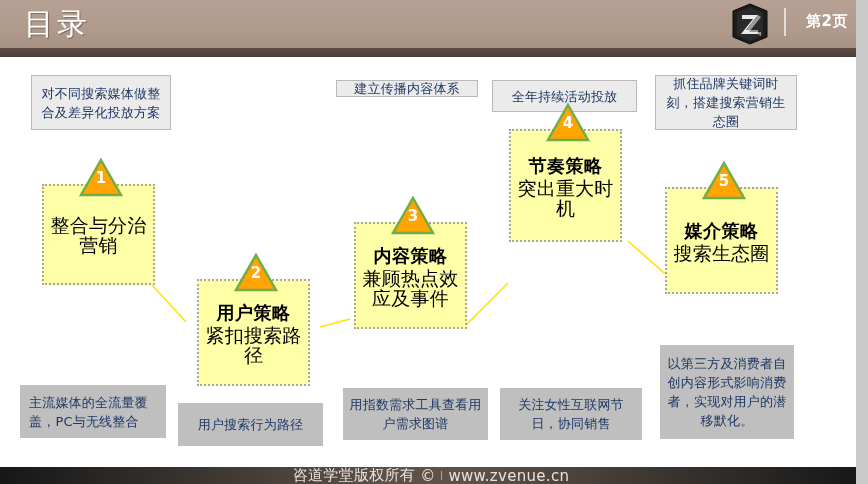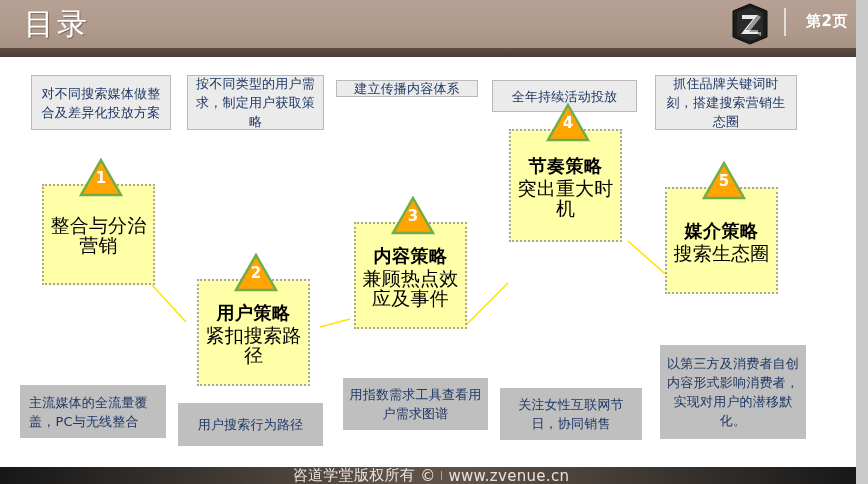--- a/index.html
+++ b/index.html
@@ -215,23 +215,20 @@
       <line x1="152" y1="228" x2="186" y2="265" stroke="#ffe400" stroke-width="1.6"></line>
       <line x1="320" y1="270" x2="350" y2="262" stroke="#ffe400" stroke-width="1.6"></line>
       <line x1="466" y1="268" x2="508" y2="226" stroke="#ffe400" stroke-width="1.6"></line>
       <line x1="628" y1="184" x2="672" y2="223" stroke="#ffe400" stroke-width="1.6"></line>
     </svg>
 
     <div class="gray-box light" style="left:31px; top:18px; width:140px; height:55px;">
       <span>对不同搜索媒体做整合及差异化投放方案</span>
     </div>
 
-    <div class="gray-box light" style="left:187px; top:18px; width:137px; height:55px;">
-      <span>按不同类型的用户需求，制定用户获取策略</span>
-    </div>
 
     <div class="gray-box light" style="left:336px; top:23px; width:142px; height:17px;">
       <span>建立传播内容体系</span>
     </div>
 
     <div class="gray-box light" style="left:492px; top:23px; width:145px; height:32px;">
       <span>全年持续活动投放</span>
     </div>
 
     <div class="gray-box light" style="left:655px; top:18px; width:142px; height:55px;">
@@ -293,29 +290,29 @@
     </div>
 
     <div class="gray-box dark" style="left:20px; top:328px; width:146px; height:53px; justify-content:flex-start; text-align:left; padding-left:9px;">
       <span>主流媒体的全流量覆盖，PC与无线整合</span>
     </div>
 
     <div class="gray-box dark" style="left:178px; top:346px; width:145px; height:43px;">
       <span>用户搜索行为路径</span>
     </div>
 
-    <div class="gray-box dark" style="left:343px; top:321px; width:145px; height:52px;">
+    <div class="gray-box dark" style="left:343px; top:331px; width:145px; height:52px;">
       <span>用指数需求工具查看用户需求图谱</span>
     </div>
 
     <div class="gray-box dark" style="left:500px; top:331px; width:142px; height:52px;">
       <span>关注女性互联网节日，协同销售</span>
     </div>
 
-    <div class="gray-box dark" style="left:660px; top:288px; width:146px; height:94px;">
+    <div class="gray-box dark" style="left:660px; top:288px; width:134px; height:94px;">
       <span>以第三方及消费者自创内容形式影响消费者，实现对用户的潜移默化。</span>
     </div>
 
   </div>
 
   <div id="footer">
     <span class="footer-txt">咨道学堂版权所有</span>
     <span class="footer-txt" style="margin-left:5px;">©</span>
     <span class="footer-sep"></span>
     <span class="footer-txt">www.zvenue.cn</span>

